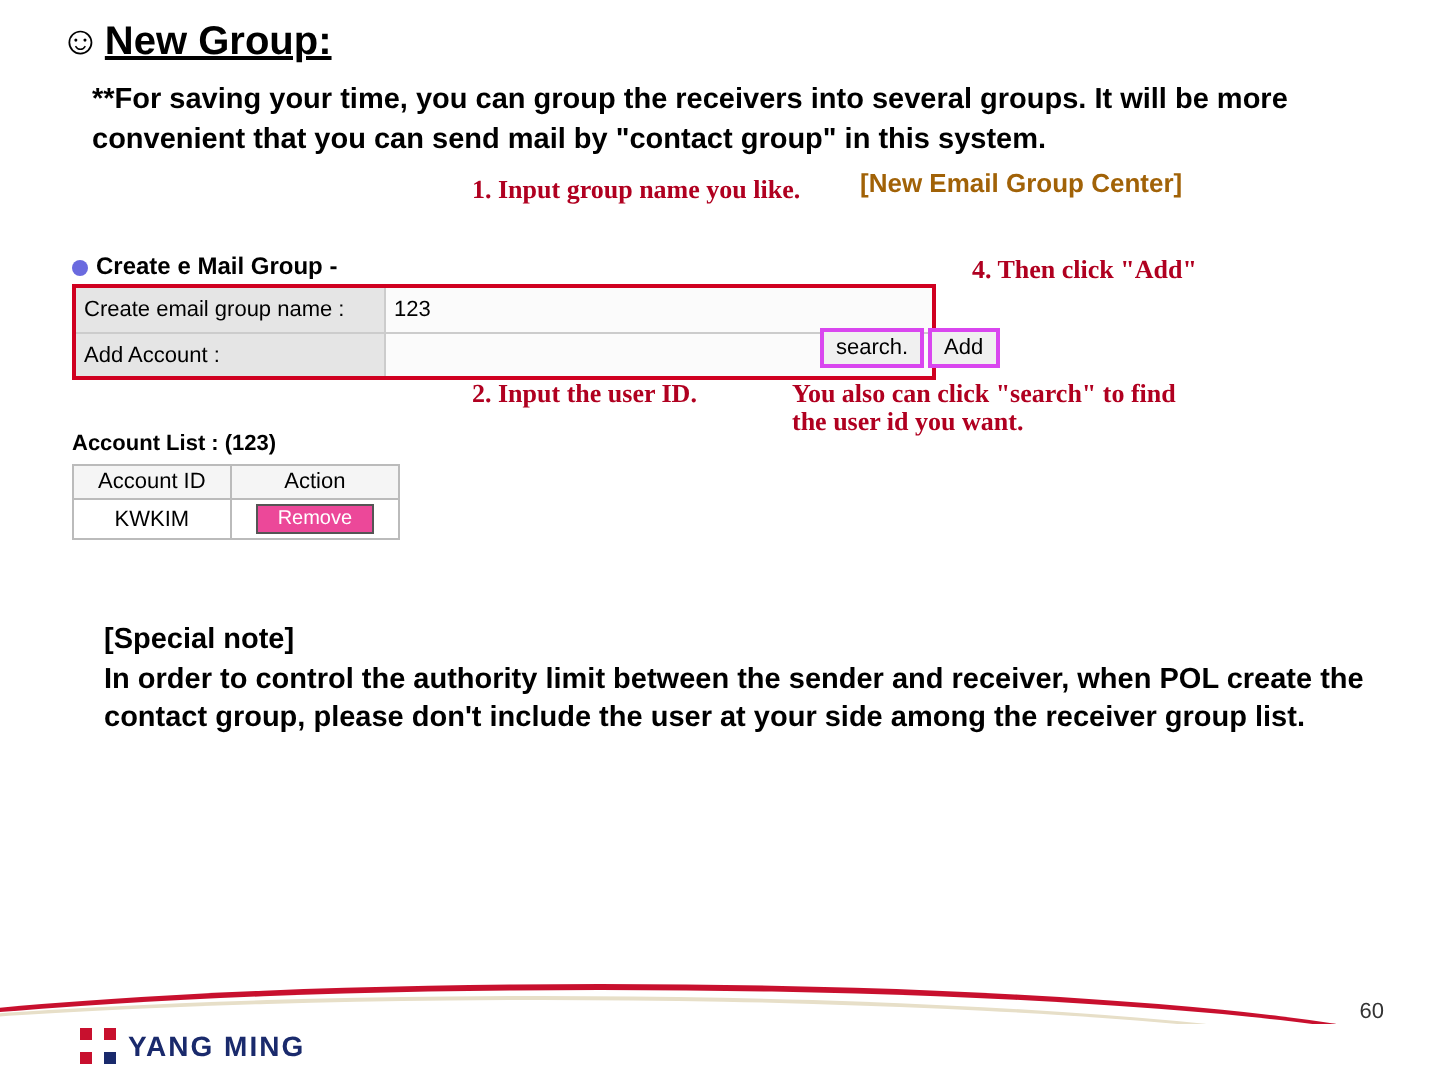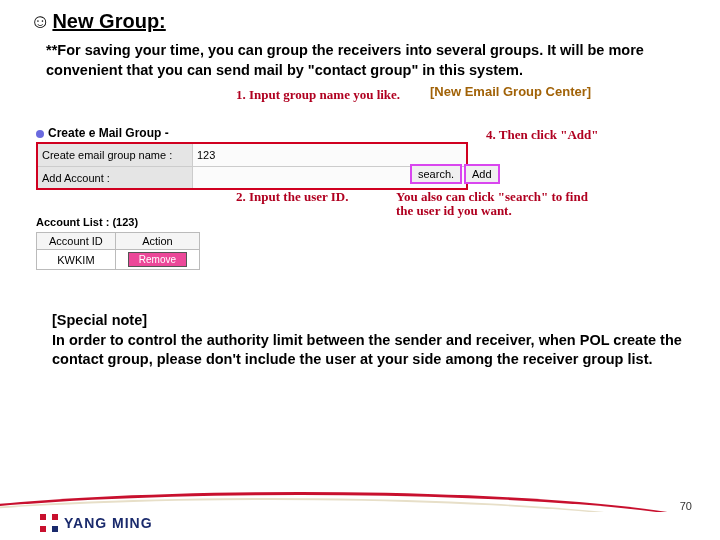--- a/index.html
+++ b/index.html
@@ -254,14 +254,14 @@
   <div class="swoosh"></div>
   <div class="logo">
     <div class="logo-mark">
       <span class="a"></span>
         <span class="b"></span>
         <span class="c"></span>
         <span class="d"></span>
     </div>
     <div class="logo-text">YANG MING</div>
   </div>
-  <div class="pagenum">70</div>
+  <div class="pagenum">60</div>
 </div>
 
 </body></html>

